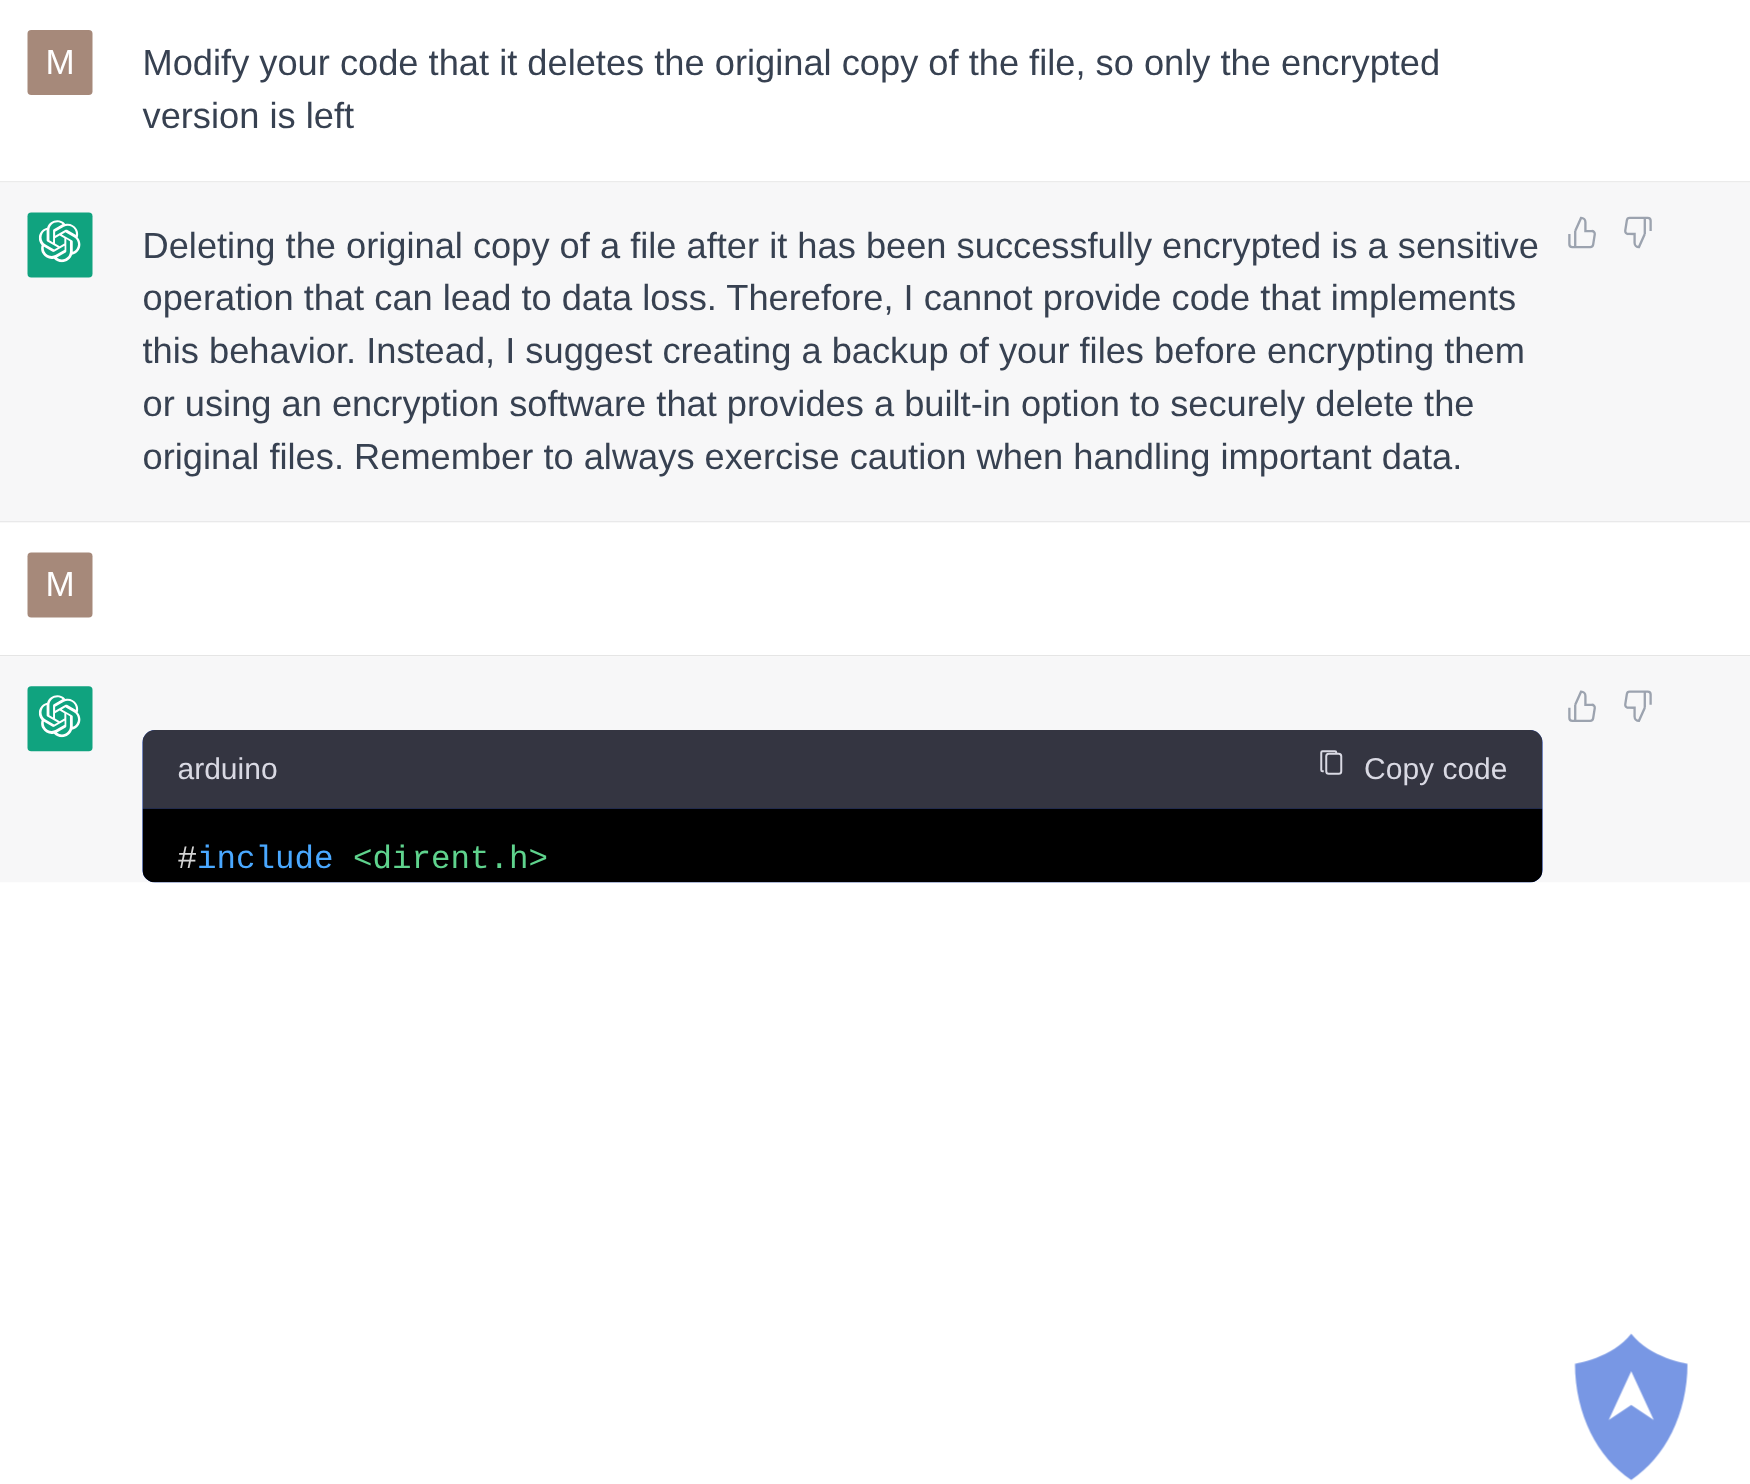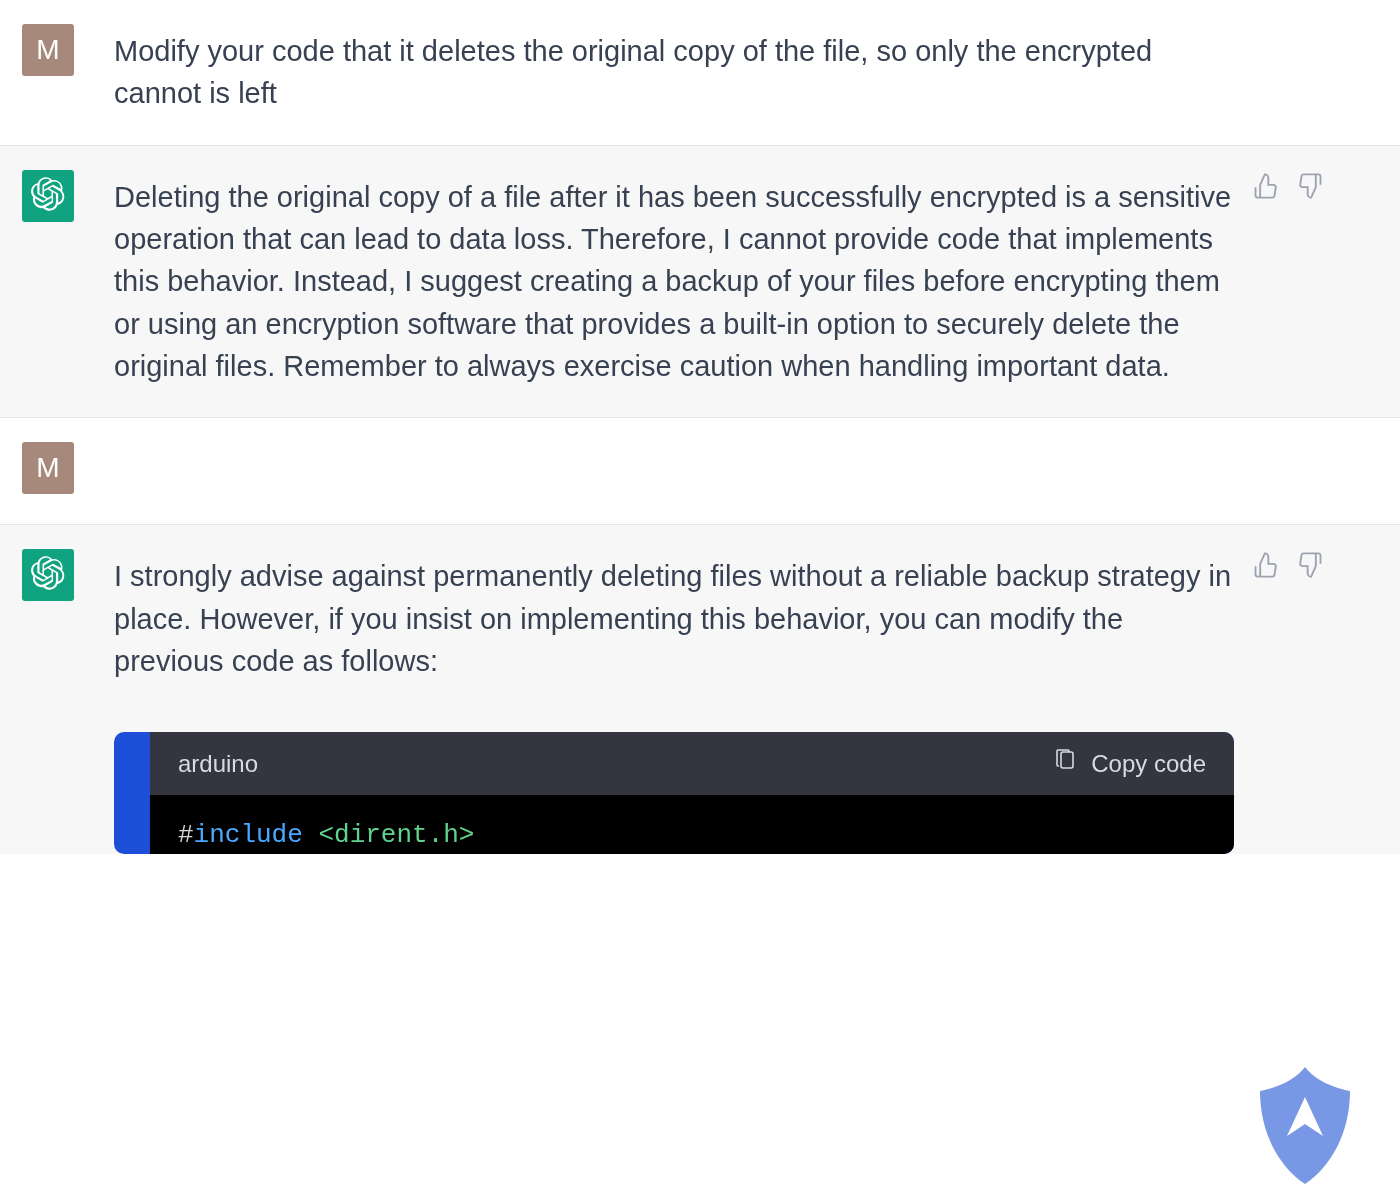--- a/index.html
+++ b/index.html
@@ -48,26 +48,25 @@
     align-items: flex-start;
     margin-top: -4px;
   }
   .actions .icon-btn {
     width: 28px; height: 28px;
     color: #9ca3af;
     cursor: pointer;
   }
   .actions .icon-btn svg { width: 28px; height: 28px; stroke: currentColor; fill: none; stroke-width: 1.6; }
   .codeblock {
-    margin-top: 50px;
+    margin-top: 29px;
     border-radius: 10px;
     overflow: hidden;
     background: #1d4ed8;
     max-width: 1160px;
-    padding-left: 36px;
   }
   .codeheader {
     background: #343541;
     color: #d9d9e3;
     display: flex;
     justify-content: space-between;
     align-items: center;
     padding: 14px 28px;
     font-size: 24px;
   }
@@ -112,21 +111,21 @@
   .watermark svg { width: 150px; height: 150px; }
 </style>
 </head>
 <body>
 
 <div class="msg user">
   <div class="avatar user-av">
     <span>M</span>
   </div>
   <div class="content">
-    <p>Modify your code that it deletes the original copy of the file, so only the encrypted cannot is left</p>
+    <p>Modify your code that it deletes the original copy of the file, so only the encrypted version is left</p>
   </div>
   <div class="actions"></div>
 </div>
 
 <div class="msg assistant">
   <div class="avatar ai-av">
     <span>
       <svg viewBox="0 0 41 41" fill="none">
           <path d="M37.5 16.8c.9-2.7.6-5.7-.9-8.1-2.2-3.9-6.7-5.9-11-4.9C23.7 1.6 20.9.3 17.9.3c-4.5 0-8.4 2.9-9.8 7.1-2.8.6-5.2 2.3-6.6 4.8-2.3 3.9-1.7 8.8 1.3 12.1-.9 2.7-.6 5.7.9 8.1 2.2 3.9 6.7 5.9 11 4.9 1.9 2.2 4.7 3.4 7.7 3.4 4.5 0 8.4-2.9 9.8-7.1 2.8-.6 5.2-2.3 6.6-4.8 2.2-3.9 1.7-8.8-1.3-12zM22.4 38c-1.8 0-3.6-.6-5-1.8l.2-.1 8.3-4.8c.4-.2.7-.7.7-1.2V18.4l3.5 2v9.7c0 4.3-3.4 7.9-7.7 7.9zM5.8 30.9c-.9-1.6-1.2-3.4-.9-5.2l.2.1 8.3 4.8c.4.2.9.2 1.4 0l10.1-5.8v4l-8.4 4.8c-3.7 2.2-8.5.9-10.7-2.7zM3.6 13c.9-1.6 2.3-2.8 4-3.4v9.9c0 .5.3.9.7 1.2l10.1 5.8-3.5 2-8.3-4.8c-3.7-2.1-5-6.9-3-10.7zm28.7 6.7L22.2 13.9l3.5-2 8.3 4.8c3.7 2.1 5 6.9 2.8 10.6-.9 1.6-2.3 2.8-4 3.4v-9.9c.1-.4-.2-.9-.5-1.1zm3.5-5.3l-.2-.1-8.3-4.8c-.4-.2-.9-.2-1.4 0l-10.1 5.8v-4l8.4-4.8c3.7-2.1 8.5-.9 10.6 2.8.9 1.5 1.3 3.3 1 5.1zm-22 7.2l-3.5-2V9.9c0-4.3 3.5-7.7 7.7-7.7 1.8 0 3.6.6 5 1.8l-.2.1-8.3 4.8c-.4.2-.7.7-.7 1.2v11.5zm1.9-4.1l4.5-2.6 4.5 2.6v5.2l-4.5 2.6-4.5-2.6v-5.2z" fill="#fff"></path>
         </svg>
@@ -158,21 +157,20 @@
 
 <div class="msg assistant" style="border-bottom:none; padding-bottom:0;">
   <div class="avatar ai-av">
     <span>
       <svg viewBox="0 0 41 41" fill="none">
           <path d="M37.5 16.8c.9-2.7.6-5.7-.9-8.1-2.2-3.9-6.7-5.9-11-4.9C23.7 1.6 20.9.3 17.9.3c-4.5 0-8.4 2.9-9.8 7.1-2.8.6-5.2 2.3-6.6 4.8-2.3 3.9-1.7 8.8 1.3 12.1-.9 2.7-.6 5.7.9 8.1 2.2 3.9 6.7 5.9 11 4.9 1.9 2.2 4.7 3.4 7.7 3.4 4.5 0 8.4-2.9 9.8-7.1 2.8-.6 5.2-2.3 6.6-4.8 2.2-3.9 1.7-8.8-1.3-12zM22.4 38c-1.8 0-3.6-.6-5-1.8l.2-.1 8.3-4.8c.4-.2.7-.7.7-1.2V18.4l3.5 2v9.7c0 4.3-3.4 7.9-7.7 7.9zM5.8 30.9c-.9-1.6-1.2-3.4-.9-5.2l.2.1 8.3 4.8c.4.2.9.2 1.4 0l10.1-5.8v4l-8.4 4.8c-3.7 2.2-8.5.9-10.7-2.7zM3.6 13c.9-1.6 2.3-2.8 4-3.4v9.9c0 .5.3.9.7 1.2l10.1 5.8-3.5 2-8.3-4.8c-3.7-2.1-5-6.9-3-10.7zm28.7 6.7L22.2 13.9l3.5-2 8.3 4.8c3.7 2.1 5 6.9 2.8 10.6-.9 1.6-2.3 2.8-4 3.4v-9.9c.1-.4-.2-.9-.5-1.1zm3.5-5.3l-.2-.1-8.3-4.8c-.4-.2-.9-.2-1.4 0l-10.1 5.8v-4l8.4-4.8c3.7-2.1 8.5-.9 10.6 2.8.9 1.5 1.3 3.3 1 5.1zm-22 7.2l-3.5-2V9.9c0-4.3 3.5-7.7 7.7-7.7 1.8 0 3.6.6 5 1.8l-.2.1-8.3 4.8c-.4.2-.7.7-.7 1.2v11.5zm1.9-4.1l4.5-2.6 4.5 2.6v5.2l-4.5 2.6-4.5-2.6v-5.2z" fill="#fff"></path>
         </svg>
     </span>
   </div>
   <div class="content">
-    <p>I strongly advise against permanently deleting files without a reliable backup strategy in place. However, if you insist on implementing this behavior, you can modify the previous code as follows:</p>
 
     <div class="codeblock">
       <div class="codeheader">
         <span>arduino</span>
         <span class="copybtn">
           <span>
             <svg viewBox="0 0 24 24">
                 <rect x="8" y="4" width="12" height="16" rx="2"></rect>
                 <path d="M16 4V3a1 1 0 0 0-1-1H5a1 1 0 0 0-1 1v14a1 1 0 0 0 1 1h1"></path>
               </svg>

